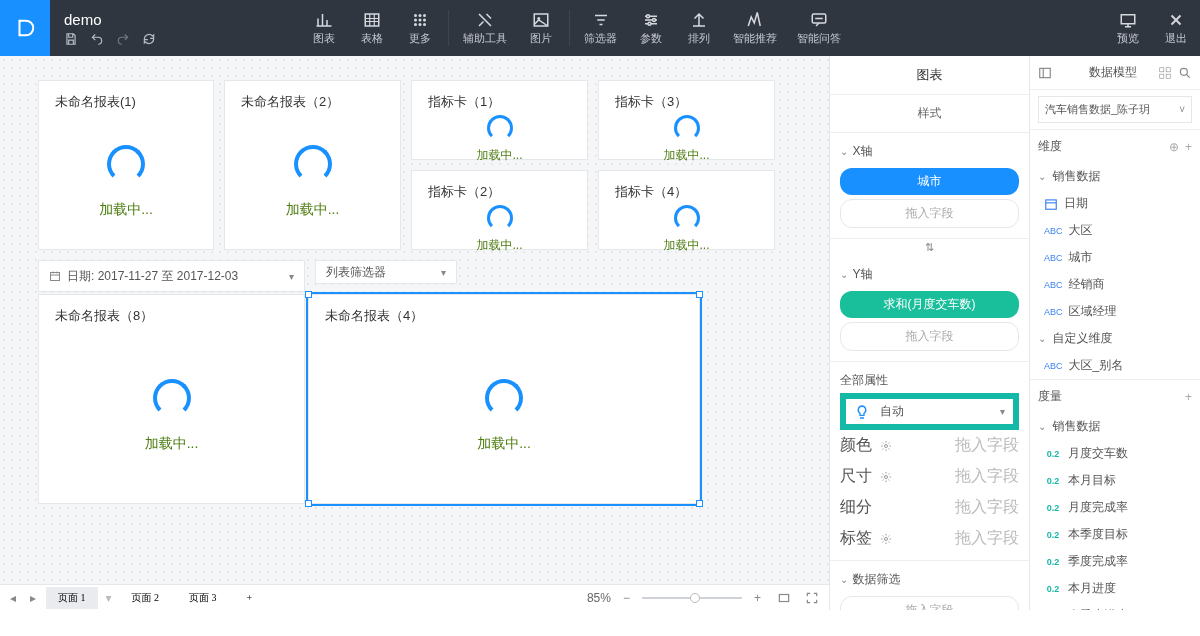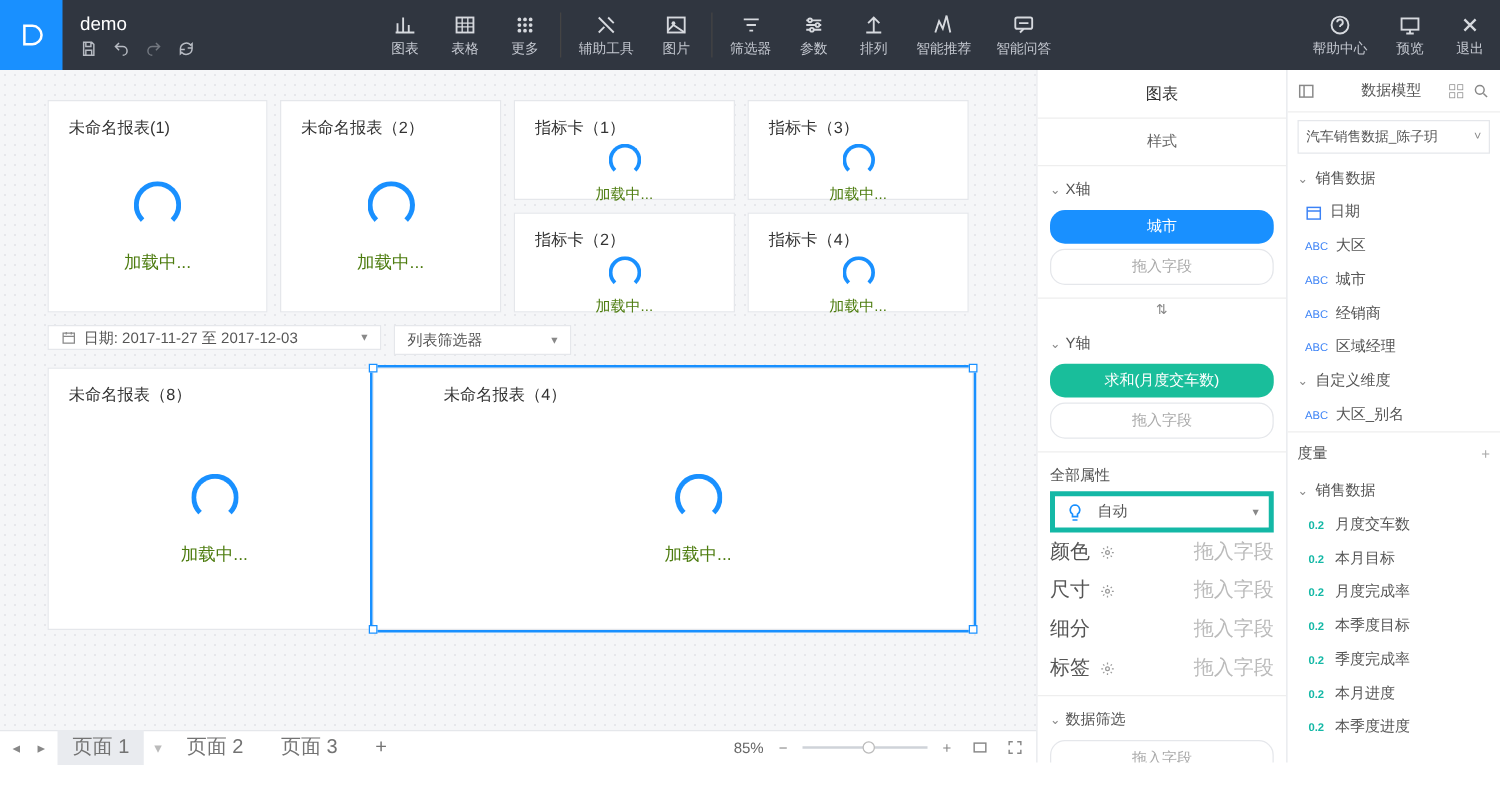--- a/index.html
+++ b/index.html
@@ -20,38 +20,38 @@
 .card .ct { font-size:13px; padding:12px 16px 4px; color:#333; }
 .card .body { flex:1; display:flex; flex-direction:column; align-items:center; justify-content:center; gap:18px; }
 .spinner { width:38px; height:38px; border-radius:50%; border:4px solid #1990ff; border-bottom-color:transparent;}
 .spinner.sm { width:26px; height:26px; border-width:3px;}
 .loading-txt { color:#4d7c0f; font-size:14px; }
 .sel { position:absolute; background:#fff; border:1px solid #e5e7eb; display:flex; align-items:center; justify-content:space-between; padding:0 10px; font-size:12px; color:#555;}
 .filter-sel{position:absolute; background:#fff; border:1px solid #e5e7eb; display:flex; align-items:center; justify-content:space-between; padding:0 10px; font-size:12px; color:#555;}
 .selected-card { outline:2px solid #1990ff; }
 .handle{position:absolute;width:7px;height:7px;background:#fff;border:1.5px solid #1990ff;}
 .bottom-bar { display:flex; align-items:center; height:26px; border-top:1px solid #e5e7eb; padding:0 6px; gap:6px;}
-.bottom-bar .pg { padding:4px 12px; font-size:16px; color:#737373; cursor:pointer;}
+.bottom-bar .pg { padding:4px 12px; font-size:10px; color:#000000; cursor:pointer;font-family:Liberation Serif, serif;}
 .bottom-bar .pg.active { background:#e9ebef; }
 .bottom-bar .flex1{flex:1;}
 .zoom-track{width:100px;height:2px;background:#cfd3d9;position:relative;}
 .zoom-thumb{position:absolute;top:-4px;left:48px;width:10px;height:10px;border-radius:50%;background:#fff;border:1px solid #bbb;}
 .panel { width: 200px; border-left:1px solid #e5e7eb; display:flex; flex-direction:column; overflow:hidden;}
 .panel .ptitle { text-align:center; padding:10px 0; border-bottom:1px solid #eee; font-size:13px; }
 .tabs { display:flex; border-bottom:1px solid #eee;}
 .tabs .t { flex:1; text-align:center; padding:10px 0; font-size:12px; color:#666; cursor:pointer; }
 .tabs .t.active{ color:#1990ff; border-bottom:2px solid #1990ff;}
 .section { border-bottom:1px solid #eee; padding:6px 10px; }
 .sec-h { display:flex; align-items:center; gap:4px; font-size:12px; color:#555; padding:4px 0;}
 .chip { border-radius:12px; padding:5px 0; text-align:center; color:#fff; font-size:12px; margin:4px 0;}
 .chip.blue{background:#1990ff;}
 .chip.green{background:#19be9b;}
 .drop { border:1px solid #e5e7eb; border-radius:12px; padding:5px 0; text-align:center; color:#aaa; font-size:12px; margin:4px 0; background:#fff;}
 .swap{ text-align:center; font-size:11px; color:#888; padding:2px 0;}
-.autorow{display:flex;align-items:center;border:4px solid #14b8a6;padding:4px 8px;gap:10px;color:#555;}
+.autorow{display:flex;align-items:center;border:6px solid #14b8a6;padding:4px 8px;gap:10px;color:#555;}
 .attr-row{display:flex;align-items:center;padding:5px 0;gap:8px;font-size:16px;color:#555;}
 .attr-row .ph{flex:1;text-align:right;color:#bbb;}
 .model { width:171px; border-left:1px solid #e5e7eb; display:flex; flex-direction:column; overflow:hidden; font-size:12px;}
 .model .mhead{display:flex;align-items:center;justify-content:space-between;padding:8px 8px;border-bottom:1px solid #eee;}
 .model .mhead .mtitle{flex:1;text-align:center;color:#555;padding-left:16px;}
 .model .sel-ds{margin:6px 8px;border:1px solid #e5e7eb;padding:5px 6px;display:flex;justify-content:space-between;align-items:center;color:#555;}
 .model .grp-h{padding:8px 8px;display:flex;justify-content:space-between;align-items:center;color:#555;border-top:1px solid #eee;}
 .model .fld{display:flex;align-items:center;gap:6px;padding:5px 14px;color:#555;}
 .badge{display:inline-flex;align-items:center;justify-content:center;min-width:18px;height:14px;font-size:9px;border-radius:2px;color:#14b8a6;}
 .badge.abc{color:#3b82f6;}
@@ -173,27 +173,20 @@
         <path d="M8 20l4-4" stroke="#d6d9de" stroke-width="2"></path>
         <path d="M7 10h10" stroke="#d6d9de" stroke-width="2"></path>
       </svg>
       <span class="lab">智能问答</span>
     </div>
 
   <div class="spacer"></div>
 
   <div class="tool">
       <svg width="18" height="18" viewBox="0 0 24 24">
-        <circle cx="12" cy="12" r="9" stroke="#d6d9de" stroke-width="2" fill="none"></circle>
-        <path d="M9 9a3 3 0 1 1 4 3c-1 .5-1 2-1 2M12 18h.01" stroke="#d6d9de" stroke-width="2" fill="none"></path>
-      </svg>
-      <span class="lab">帮助中心</span>
-    </div>
-  <div class="tool">
-      <svg width="18" height="18" viewBox="0 0 24 24">
         <rect x="3" y="5" width="18" height="12" stroke="#d6d9de" stroke-width="2" fill="none"></rect>
         <path d="M8 21h8M12 17v4" stroke="#d6d9de" stroke-width="2"></path>
       </svg>
       <span class="lab">预览</span>
     </div>
   <div class="tool">
       <svg width="18" height="18" viewBox="0 0 24 24">
         <path d="M6 6l12 12M18 6L6 18" stroke="#d6d9de" stroke-width="2.5"></path>
       </svg>
       <span class="lab">退出</span>
@@ -242,21 +235,21 @@
         <div class="loading-txt" style="text-align:center;padding-bottom:6px;font-size:12px;">加载中...</div>
       </div>
       <div class="card" style="left:598px;top:114px;width:177px;height:80px;">
         <div class="ct">指标卡（4）</div>
         <div class="body" style="flex-direction:row;gap:14px;padding-bottom:6px;">
             <div class="spinner sm"></div>
           </div>
         <div class="loading-txt" style="text-align:center;padding-bottom:6px;font-size:12px;">加载中...</div>
       </div>
 
-      <div class="sel" style="left:38px;top:204px;width:267px;height:20px;">
+      <div class="sel" style="left:38px;top:204px;width:267px;height:32px;">
         <span class="datefld">
             <svg width="12" height="12" viewBox="0 0 24 24">
               <rect x="3" y="5" width="18" height="16" stroke="#888" stroke-width="2" fill="none"></rect>
               <path d="M3 10h18M8 3v4M16 3v4" stroke="#888" stroke-width="2"></path>
             </svg>
             <span>日期: 2017-11-27 至 2017-12-03</span>
           </span>
         <span class="caret">▾</span>
       </div>
       <div class="filter-sel" style="left:315px;top:204px;width:142px;height:24px;">
@@ -265,21 +258,21 @@
       </div>
 
       <div class="card" style="left:38px;top:238px;width:267px;height:210px;">
         <div class="ct">未命名报表（8）</div>
         <div class="body">
             <div class="spinner"></div>
             <div class="loading-txt">加载中...</div>
           </div>
       </div>
 
-      <div class="card selected-card" style="left:298px;top:238px;width:481px;height:210px;padding-left:40px;">
+      <div class="card selected-card" style="left:308px;top:238px;width:392px;height:210px;">
         <div class="ct">未命名报表（4）</div>
         <div class="body">
             <div class="spinner"></div>
             <div class="loading-txt">加载中...</div>
           </div>
         <div class="handle" style="left:-4px;top:-4px;"></div>
         <div class="handle" style="right:-4px;top:-4px;"></div>
         <div class="handle" style="left:-4px;bottom:-4px;"></div>
         <div class="handle" style="right:-4px;bottom:-4px;"></div>
       </div>
@@ -406,20 +399,24 @@
             <circle cx="10" cy="10" r="6" stroke="#888" stroke-width="2" fill="none"></circle>
             <path d="M15 15l5 5" stroke="#888" stroke-width="2"></path>
           </svg>
         </span>
     </div>
     <div class="sel-ds">
       <span style="font-size:11px;overflow:hidden;text-overflow:ellipsis;white-space:nowrap;">汽车销售数据_陈子玥</span>
       <span class="caret">˅</span>
     </div>
 
+    <div class="grp-h">
+        <span>维度</span>
+        <span><span style="margin-right:6px;color:#aaa;">⊕</span><span style="color:#aaa;">+</span></span>
+      </div>
     <div class="fld" style="padding-left:8px;">
         <span class="caret">⌄</span>
         <span>销售数据</span>
       </div>
     <div class="fld">
         <svg width="14" height="14" viewBox="0 0 24 24">
           <rect x="3" y="5" width="18" height="16" stroke="#3b82f6" stroke-width="2" fill="none"></rect>
           <path d="M3 10h18" stroke="#3b82f6" stroke-width="2"></path>
         </svg>
         <span>日期</span>

